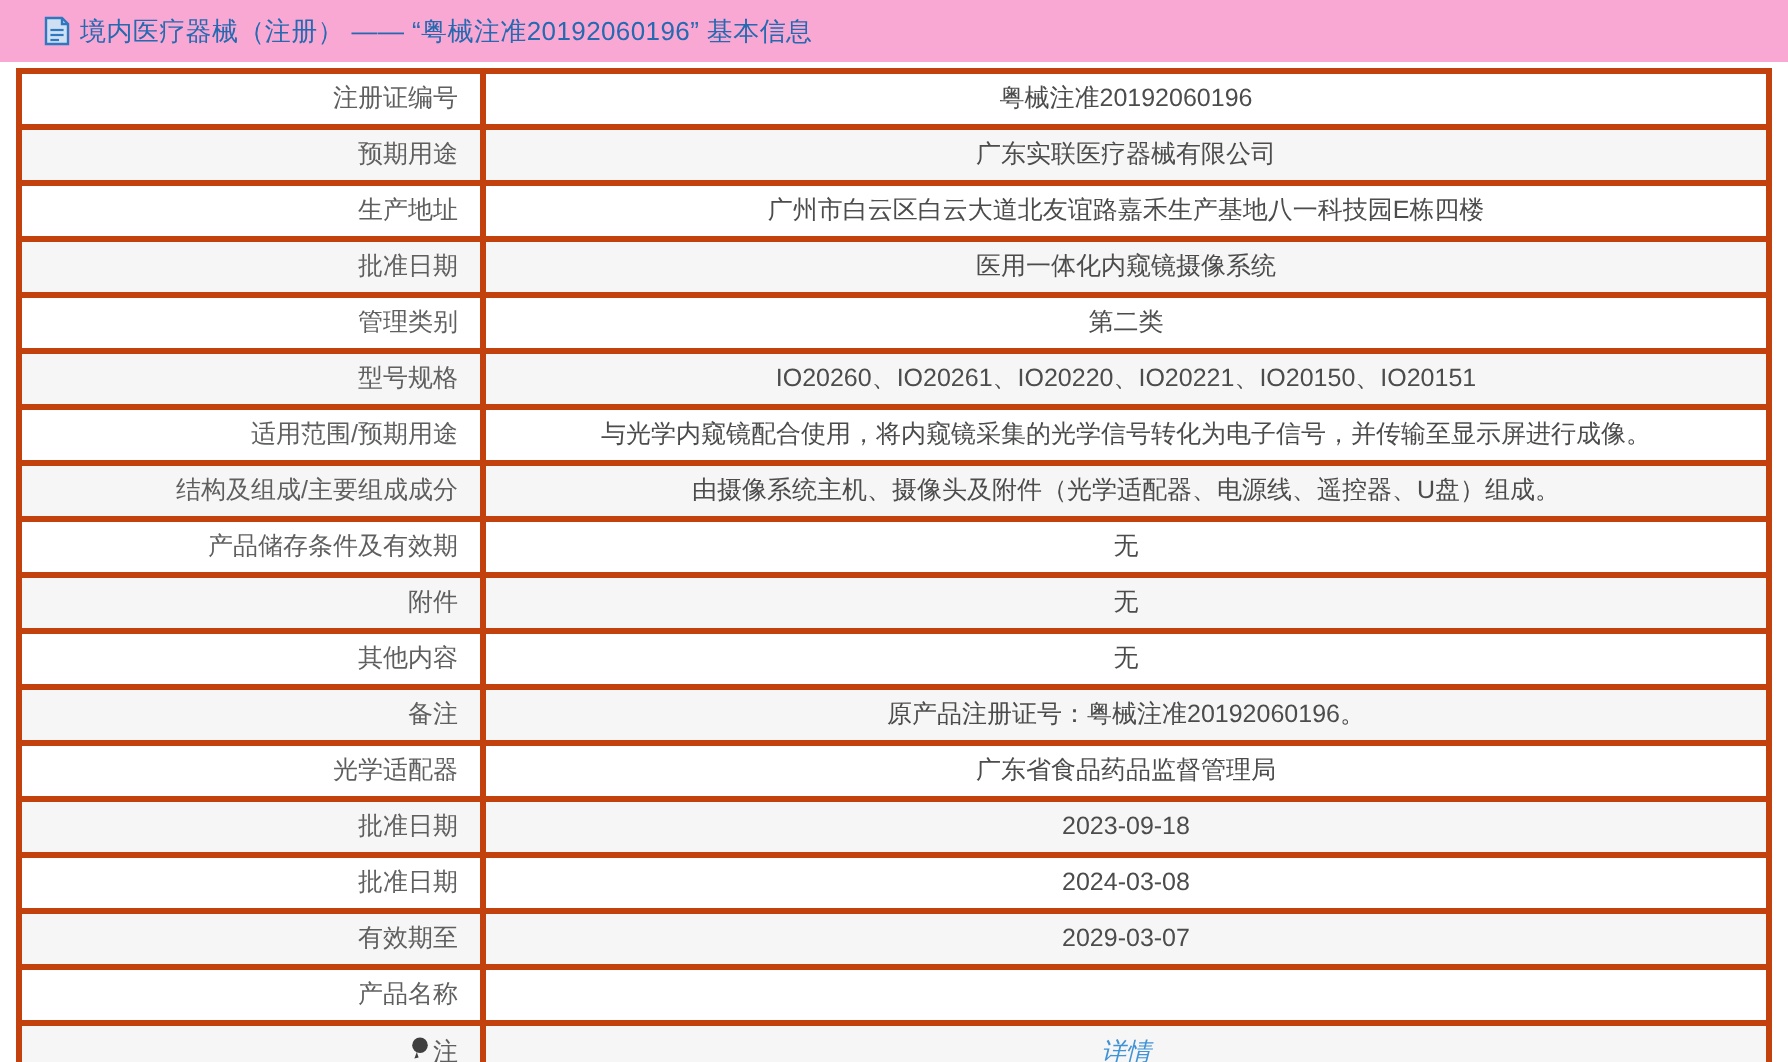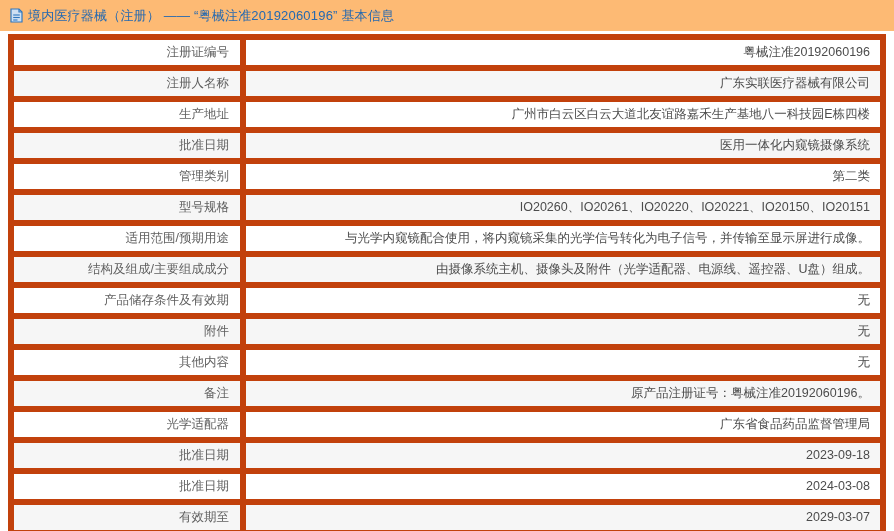--- a/index.html
+++ b/index.html
@@ -4,58 +4,58 @@
 <style>
   * { box-sizing: border-box; margin: 0; padding: 0; }
   html, body {
     width: 894px; height: 531px;
     background: #ffffff;
     font-family: "Liberation Sans", sans-serif;
     overflow: hidden;
   }
   .page-header {
     height: 31px;
-    background: #fdba74;
+    background: #f9a8d4;
     display: flex;
     align-items: center;
-    padding: 0 10px;
+    padding: 0 22px;
   }
   .doc-icon { display: inline-flex; margin-right: 5px; }
   .page-title {
     color: #2569b0;
     font-size: 13px;
     letter-spacing: 0.2px;
   }
   .table-wrap { padding: 3px 8px 0 8px; }
   table.info-table {
     width: 878px;
     border-collapse: collapse;
     table-layout: fixed;
     border: 1px solid #c9c9c9;
   }
   table.info-table tr { background: #ffffff; }
   table.info-table tr:nth-child(even) { background: #f6f6f6; }
   table.info-table th, table.info-table td {
-    border: 6px solid #c2410c;
+    border: 3px solid #c2410c;
     font-size: 12.5px;
     line-height: 15px;
     padding: 5px 10px;
     height: 25px;
     vertical-align: middle;
   }
   table.info-table th {
     width: 232px;
     text-align: right;
     font-weight: normal;
     color: #5f5f5f;
     padding-right: 11px;
     white-space: nowrap;
   }
   table.info-table td {
-    text-align: right;
+    text-align: center;
     color: #4c4c4c;
     overflow: hidden;
     white-space: nowrap;
   }
   a.detail-link {
     color: #4193d6;
     text-decoration: none;
     cursor: pointer;
     font-style: italic;
   }
@@ -78,21 +78,21 @@
 </div>
 
 <div class="table-wrap">
   <table class="info-table">
     <tbody id="rows-body">
         <tr>
     <th class="label-cell"><span>注册证编号</span></th>
     <td class="value-cell">粤械注准20192060196</td>
   </tr>
         <tr>
-    <th class="label-cell"><span>注册人名称</span></th>
+    <th class="label-cell"><span>预期用途</span></th>
     <td class="value-cell">广东实联医疗器械有限公司</td>
   </tr>
         <tr>
     <th class="label-cell"><span>生产地址</span></th>
     <td class="value-cell">广州市白云区白云大道北友谊路嘉禾生产基地八一科技园E栋四楼</td>
   </tr>
         <tr>
     <th class="label-cell"><span>批准日期</span></th>
     <td class="value-cell">医用一体化内窥镜摄像系统</td>
   </tr>

